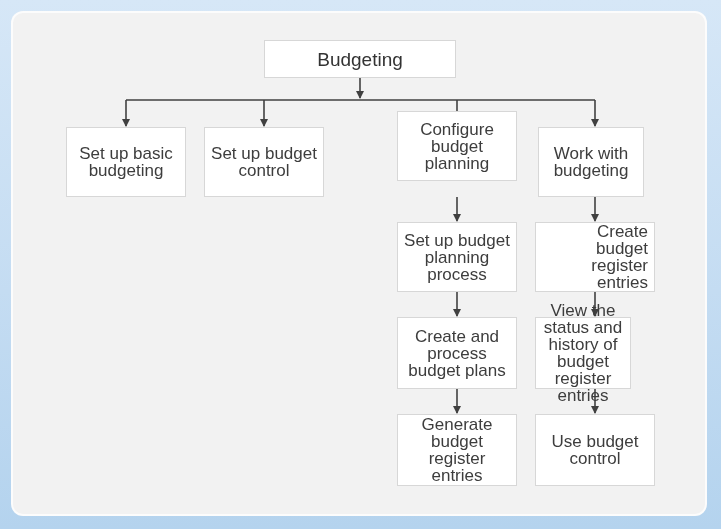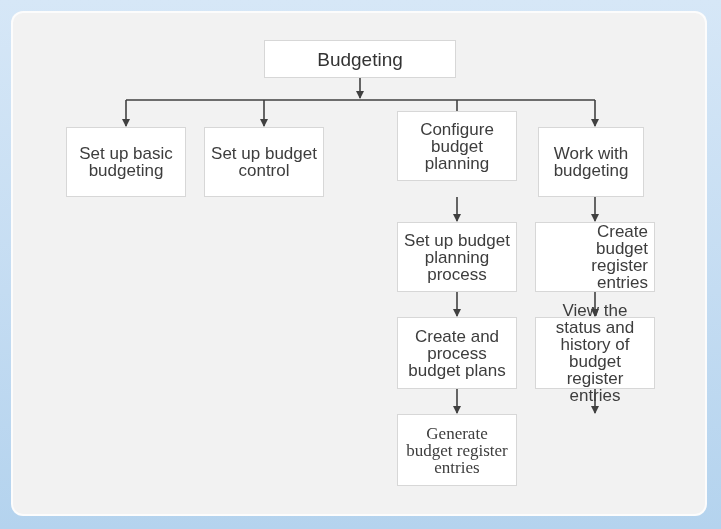--- a/index.html
+++ b/index.html
@@ -47,23 +47,23 @@
     width: 192px; height: 38px;
     font-size: 19px;
     color: #333333;
   }
   .node.l1a { left: 66px;  top: 127px; width: 120px; height: 70px; }
   .node.l1b { left: 204px; top: 127px; width: 120px; height: 70px; }
   .node.l1c { left: 397px; top: 111px; width: 120px; height: 70px; }
   .node.l1d { left: 538px; top: 127px; width: 106px; height: 70px; }
   .node.c2  { left: 397px; top: 222px; width: 120px; height: 70px; }
   .node.c3  { left: 397px; top: 317px; width: 120px; height: 72px; }
-  .node.c4  { left: 397px; top: 414px; width: 120px; height: 72px; font-family: Liberation Serif, serif; }
+  .node.c4  { left: 397px; top: 414px; width: 120px; height: 72px; }
   .node.w2  { left: 535px; top: 222px; width: 120px; height: 70px; text-align: right; }
-  .node.w3  { left: 535px; top: 317px; width: 120px; height: 72px; padding: 2px 4px; }
+  .node.w3  { left: 535px; top: 317px; width: 96px; height: 72px; padding: 2px 4px; }
   .node.w4  { left: 535px; top: 414px; width: 120px; height: 72px; }
 </style>
 </head>
 <body>
 
 <div class="canvas">
   <div class="panel"></div>
 
   <svg class="connectors" width="721" height="529" viewBox="0 0 721 529" xmlns="http://www.w3.org/2000/svg">
     <defs>
@@ -93,13 +93,14 @@
   <div class="node l1b">Set up budget control</div>
   <div class="node l1c">Configure budget planning</div>
   <div class="node l1d">Work with budgeting</div>
 
   <div class="node c2">Set up budget planning process</div>
   <div class="node c3">Create and process budget plans</div>
   <div class="node c4">Generate budget register entries</div>
 
   <div class="node w2">Create budget register entries</div>
   <div class="node w3">View the status and history of budget register entries</div>
+  <div class="node w4">Use budget control</div>
 </div>
 
 </body></html>

